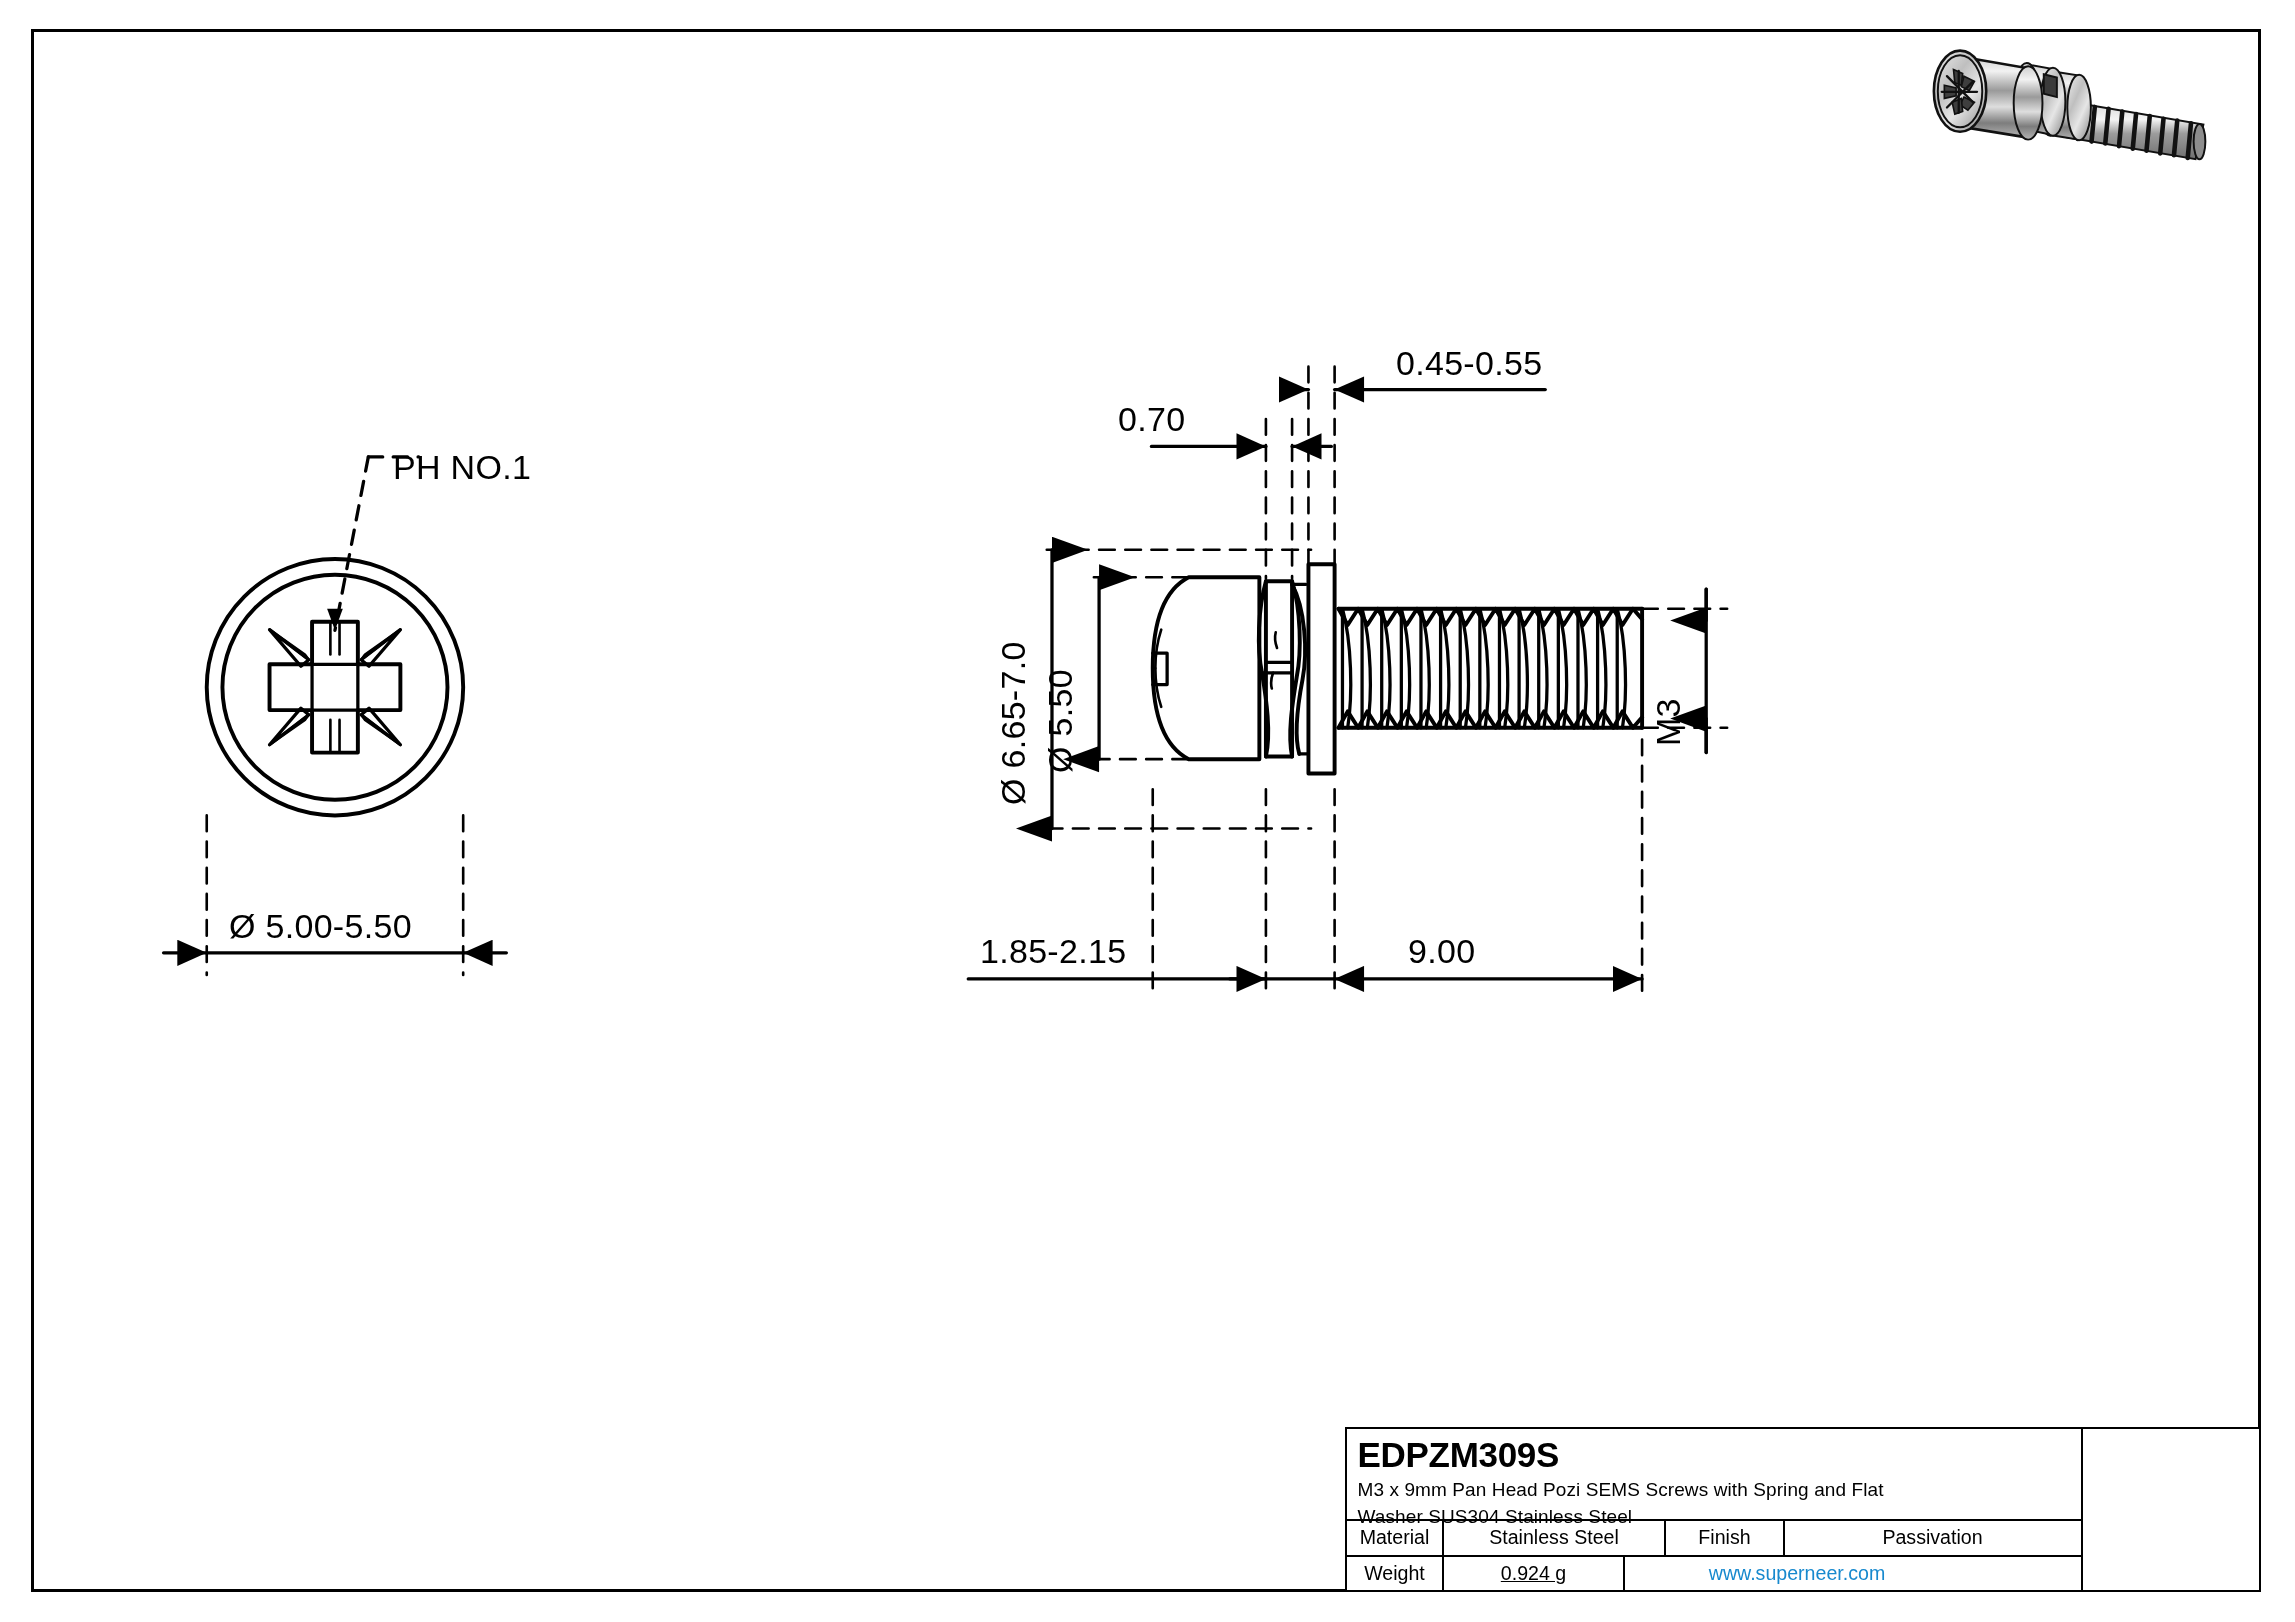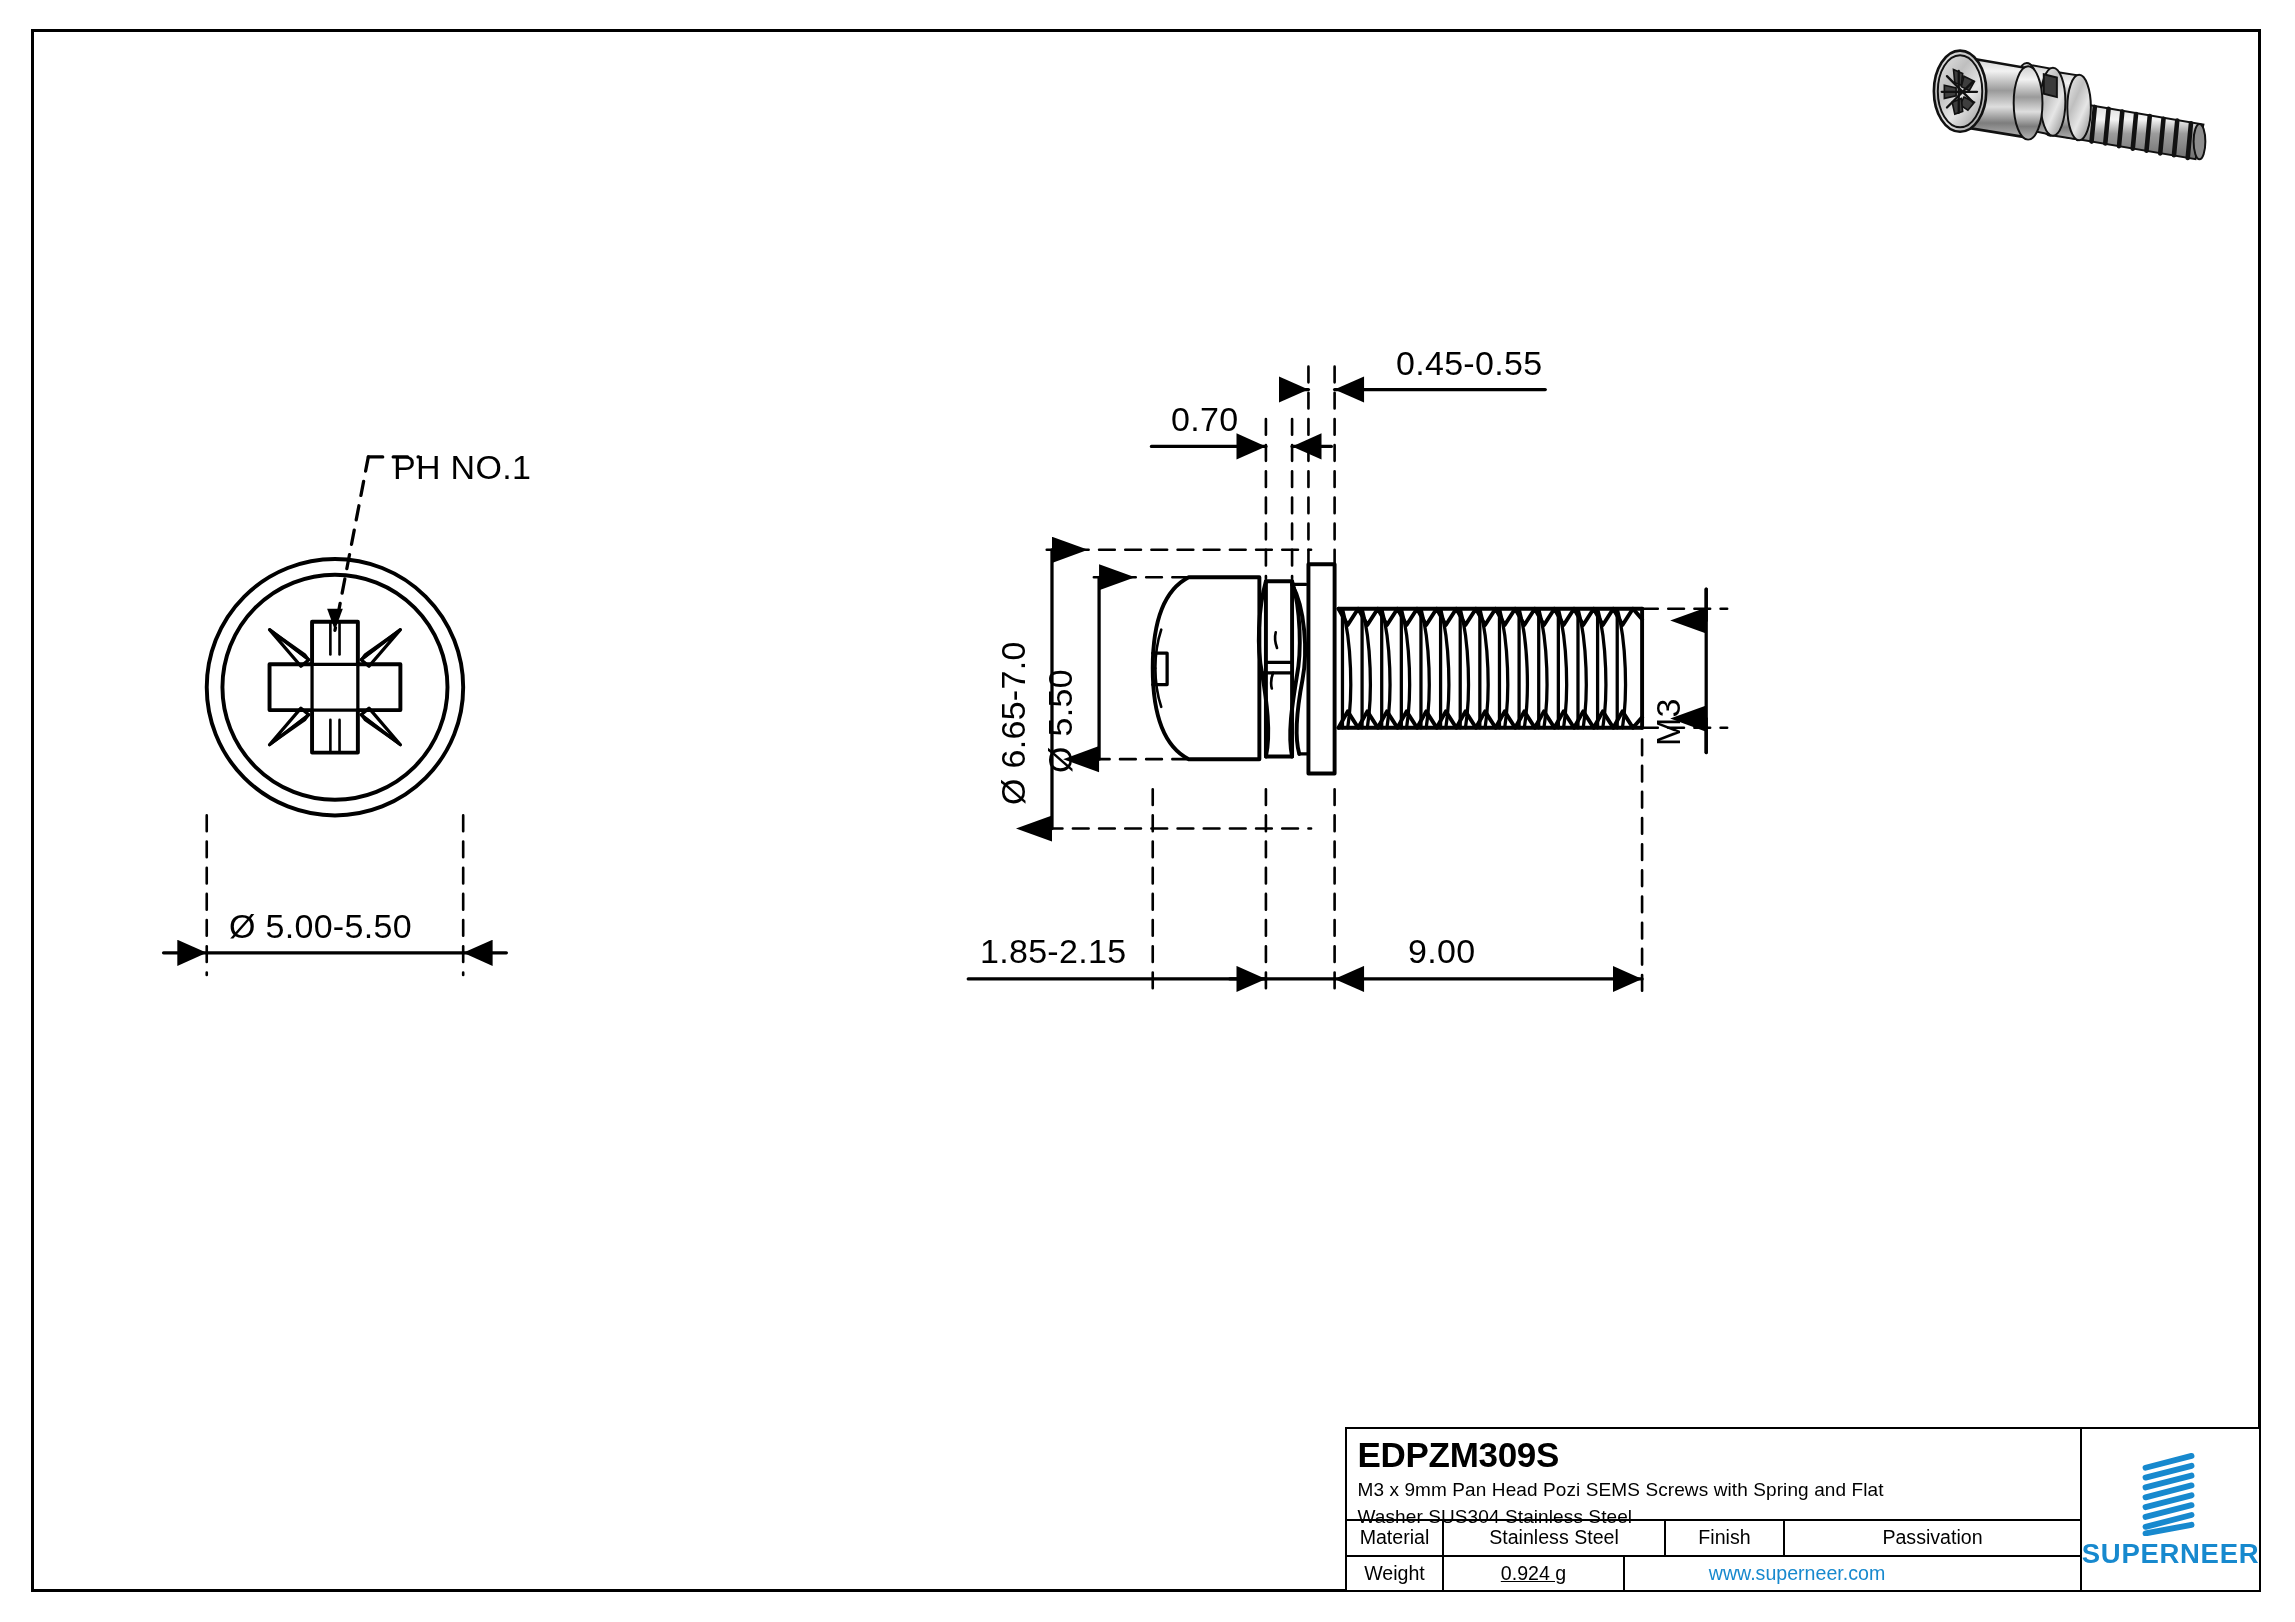--- a/index.html
+++ b/index.html
@@ -406,21 +406,21 @@
           <path d="M30,102 L84,102"></path>
         </g>
       </g>
     </g>
   </svg>
 
   <div class="dimtext" style="left:393px; top:434px;margin-top:14px;">PH NO.1</div>
 
   <div class="dimtext" style="left:229px; top:907px;">Ø 5.00-5.50</div>
 
-  <div class="dimtext" style="left:1171px; top:400px;">0.70</div>
+  <div class="dimtext" style="left:1118px; top:400px;">0.70</div>
 
   <div class="dimtext" style="left:1396px; top:344px;">0.45-0.55</div>
 
   <div class="dimtext vert" style="left:1033px; top:766px;">Ø 6.65-7.0</div>
 
   <div class="dimtext vert" style="left:1080px; top:734px;">Ø 5.50</div>
 
   <div class="dimtext vert" style="left:1688px; top:707px;">M3</div>
 
   <div class="dimtext" style="left:980px; top:932px;">1.85-2.15</div>
@@ -443,33 +443,16 @@
         <div class="tb-cell c-finval last">Passivation</div>
       </div>
 
       <div class="tb-row" id="tb-row2">
         <div class="tb-cell c-wlabel">Weight</div>
         <div class="tb-cell c-wval">0.924 g</div>
         <div class="tb-cell c-url last">www.superneer.com</div>
       </div>
     </div>
 
-    <div id="tb-logo">
-      <div id="logo-mark">
-        <svg viewBox="0 0 120 128" width="79" height="84">
-          <g stroke="#1789CE" stroke-width="9" stroke-linecap="round" fill="none">
-            <path d="M22,24 L92,6"></path>
-            <path d="M22,39 L92,21"></path>
-            <path d="M22,54 L92,36"></path>
-            <path d="M22,69 L92,51"></path>
-            <path d="M22,84 L92,66"></path>
-            <path d="M22,99 L92,81"></path>
-            <path d="M22,114 L92,96"></path>
-            <path d="M22,124 L92,111"></path>
-          </g>
-        </svg>
-      </div>
-      <div id="logo-word">SUPERNEER</div>
-    </div>
   </div>
 
 </div>
 
 
 </body></html>

